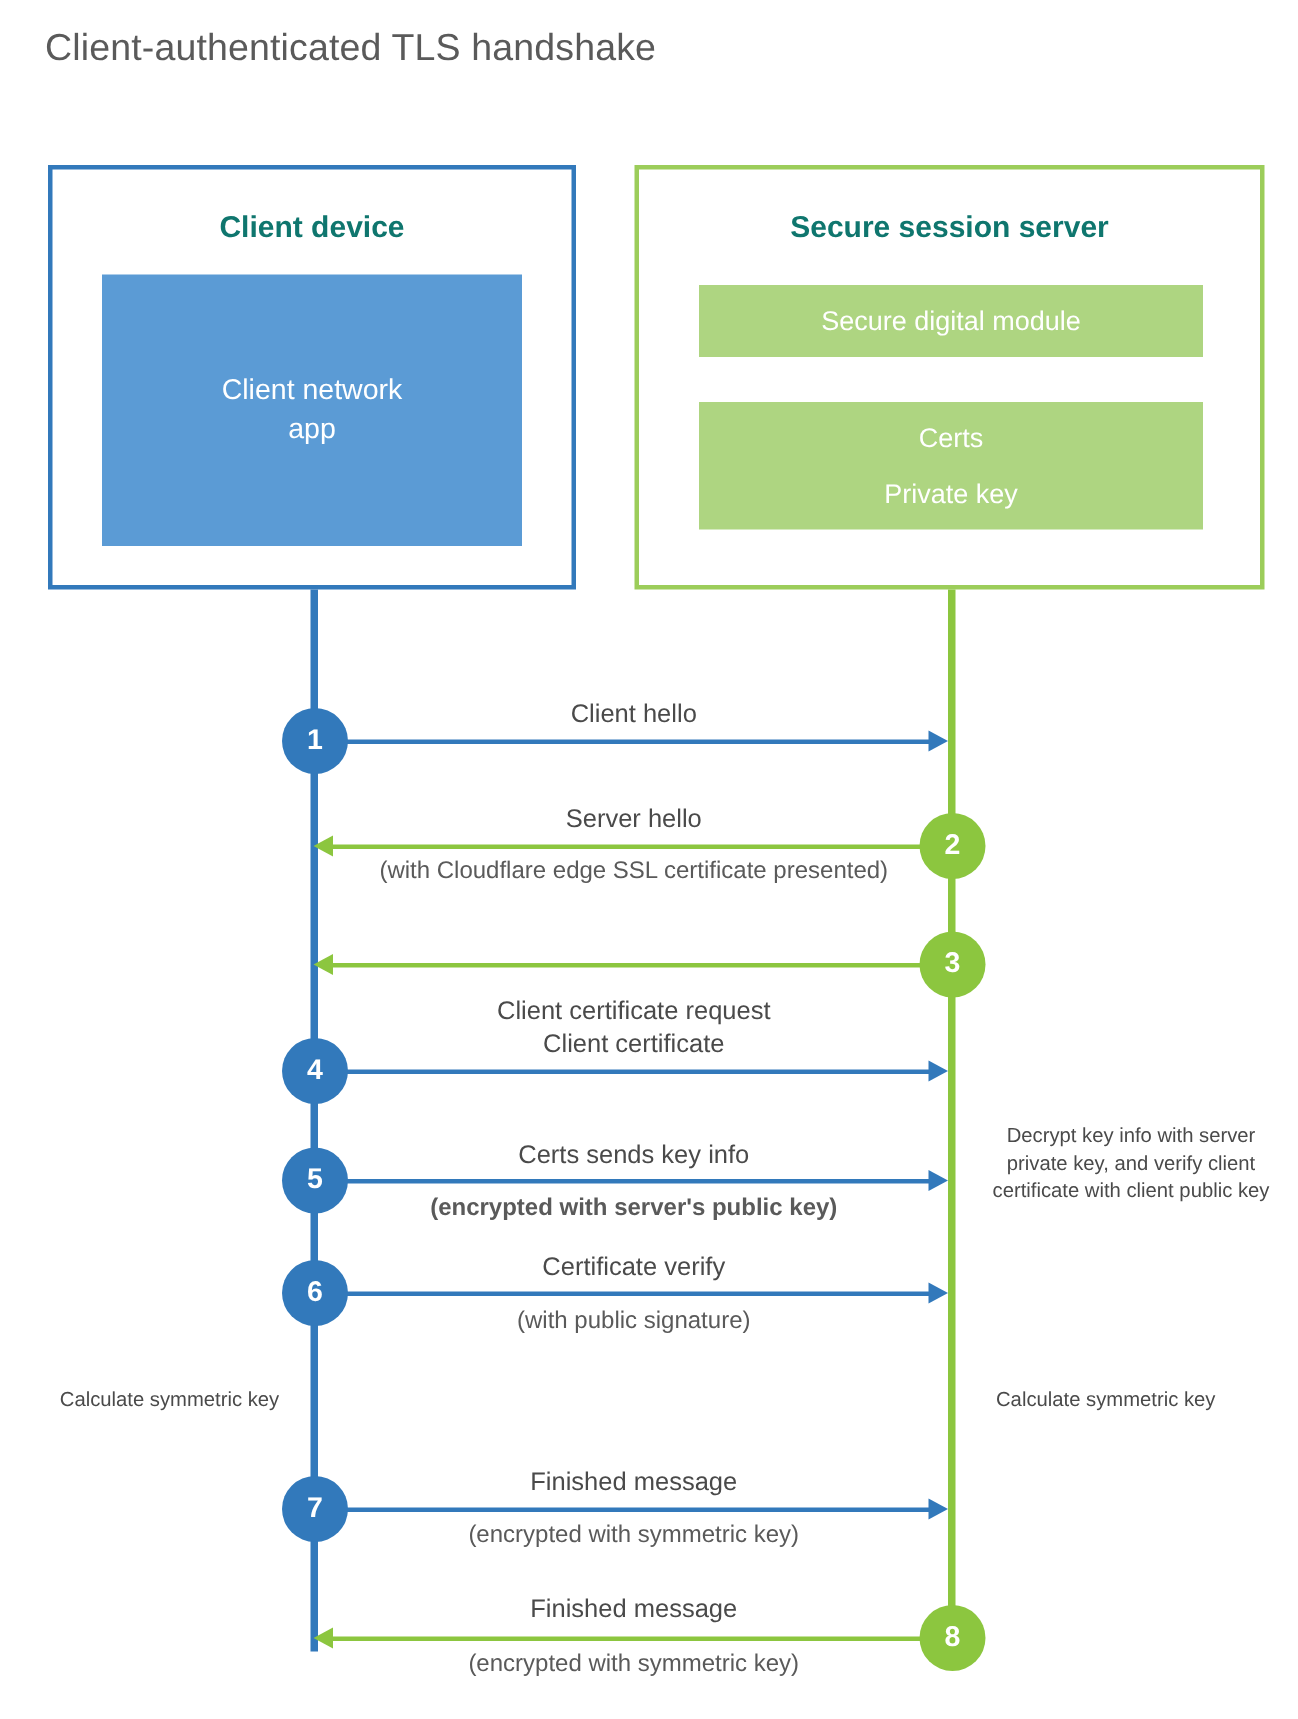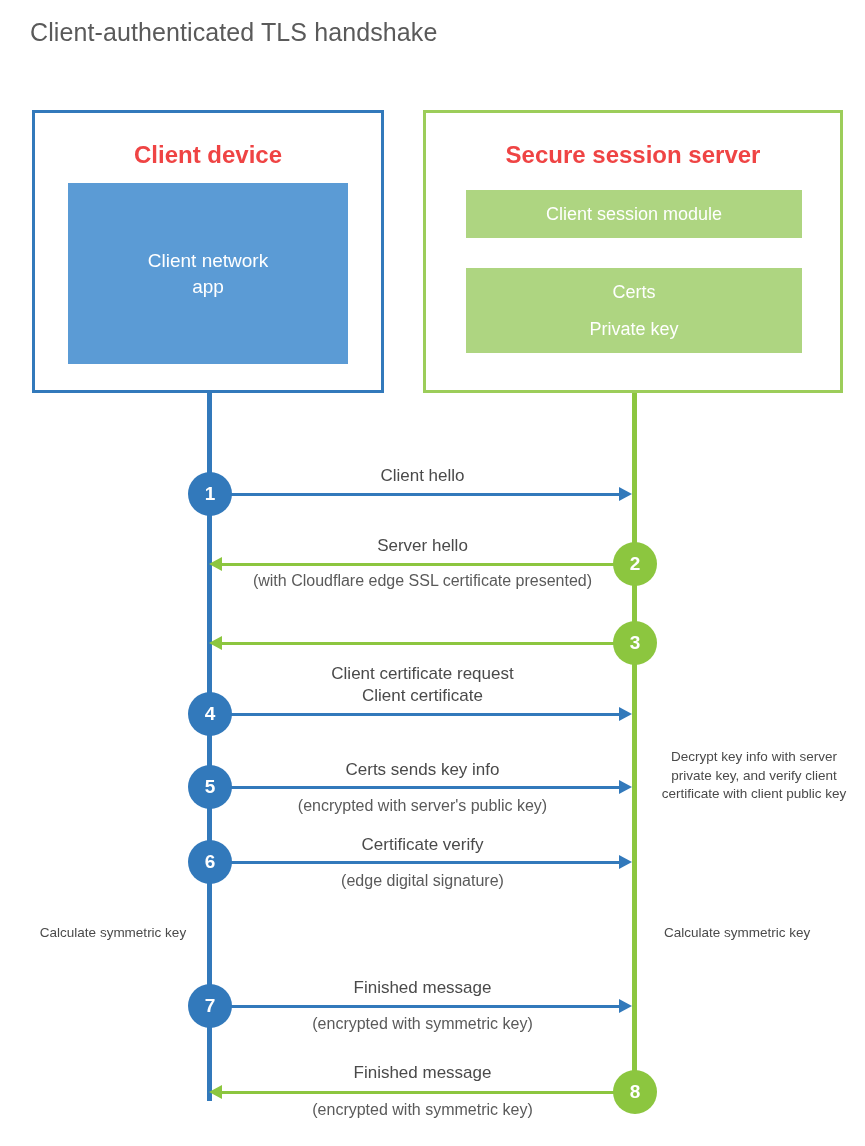--- a/index.html
+++ b/index.html
@@ -44,23 +44,23 @@
   .actor-box.server {
     left: 423px; top: 110px;
     width: 420px; height: 283px;
     border: 3px solid #9ccd5a;
   }
   .actor-title {
     position: absolute;
     left: 0; right: 0;
     top: 28px;
     text-align: center;
-    font-size: 24px;
+    font-size: 20px;
     font-weight: 700;
-    color: #ef4444;
+    color: #0f766e;
   }
 
   .client-app-block {
     position: absolute;
     left: 33px;  top: 70px;
     width: 280px; height: 181px;
     background: #5b9bd5;
     display: flex;
     align-items: center;
     justify-content: center;
@@ -165,21 +165,21 @@
     <div class="client-app-block">
       <span>
         <span>Client network</span><br>
         <span>app</span>
       </span>
     </div>
   </div>
 
   <div class="actor-box server">
     <div class="actor-title">Secure session server</div>
-    <div class="server-bar b0">Client session module</div>
+    <div class="server-bar b0">Secure digital module</div>
     <div class="server-bar b1">Certs</div>
     <div class="server-bar b2">Private key</div>
   </div>
 
   <div class="lifeline client"></div>
   <div class="lifeline server"></div>
 
   <div class="msg-label" style="left:210px; top:466px; width:425px;">Client hello</div>
   <div class="msg-line blue" style="left:210px; top:493px; width:410px;"></div>
   <div class="arrow-head right blue" style="left:619px; top:487px;"></div>
@@ -197,27 +197,27 @@
   <div class="step-badge green" style="left:613px; top:621px;">3</div>
 
   <div class="msg-label" style="left:210px; top:686px; width:425px;">Client certificate</div>
   <div class="msg-line blue" style="left:210px; top:713px; width:410px;"></div>
   <div class="arrow-head right blue" style="left:619px; top:707px;"></div>
   <div class="step-badge blue" style="left:188px; top:692px;">4</div>
 
   <div class="msg-label" style="left:210px; top:760px; width:425px;">Certs sends key info</div>
   <div class="msg-line blue" style="left:210px; top:786px; width:410px;"></div>
   <div class="arrow-head right blue" style="left:619px; top:780px;"></div>
-  <div class="msg-sub" style="left:210px; top:797px; width:425px;">(encrypted with server's public key)</div>
+  <div class="msg-sub" style="left:210px; top:797px; width:425px;font-weight:bold;">(encrypted with server's public key)</div>
   <div class="step-badge blue" style="left:188px; top:765px;">5</div>
 
   <div class="msg-label" style="left:210px; top:835px; width:425px;">Certificate verify</div>
   <div class="msg-line blue" style="left:210px; top:861px; width:410px;"></div>
   <div class="arrow-head right blue" style="left:619px; top:855px;"></div>
-  <div class="msg-sub" style="left:210px; top:872px; width:425px;">(edge digital signature)</div>
+  <div class="msg-sub" style="left:210px; top:872px; width:425px;">(with public signature)</div>
   <div class="step-badge blue" style="left:188px; top:840px;">6</div>
 
   <div class="msg-label" style="left:210px; top:978px; width:425px;">Finished message</div>
   <div class="msg-line blue" style="left:210px; top:1005px; width:410px;"></div>
   <div class="arrow-head right blue" style="left:619px; top:999px;"></div>
   <div class="msg-sub" style="left:210px; top:1015px; width:425px;">(encrypted with symmetric key)</div>
   <div class="step-badge blue" style="left:188px; top:984px;">7</div>
 
   <div class="msg-label" style="left:210px; top:1063px; width:425px;">Finished message</div>
   <div class="msg-line green" style="left:222px; top:1091px; width:410px;"></div>

